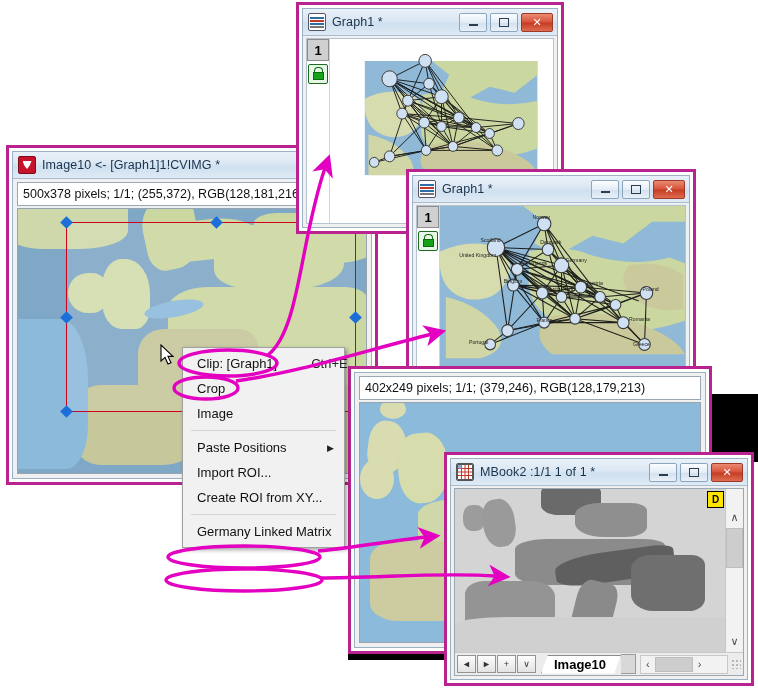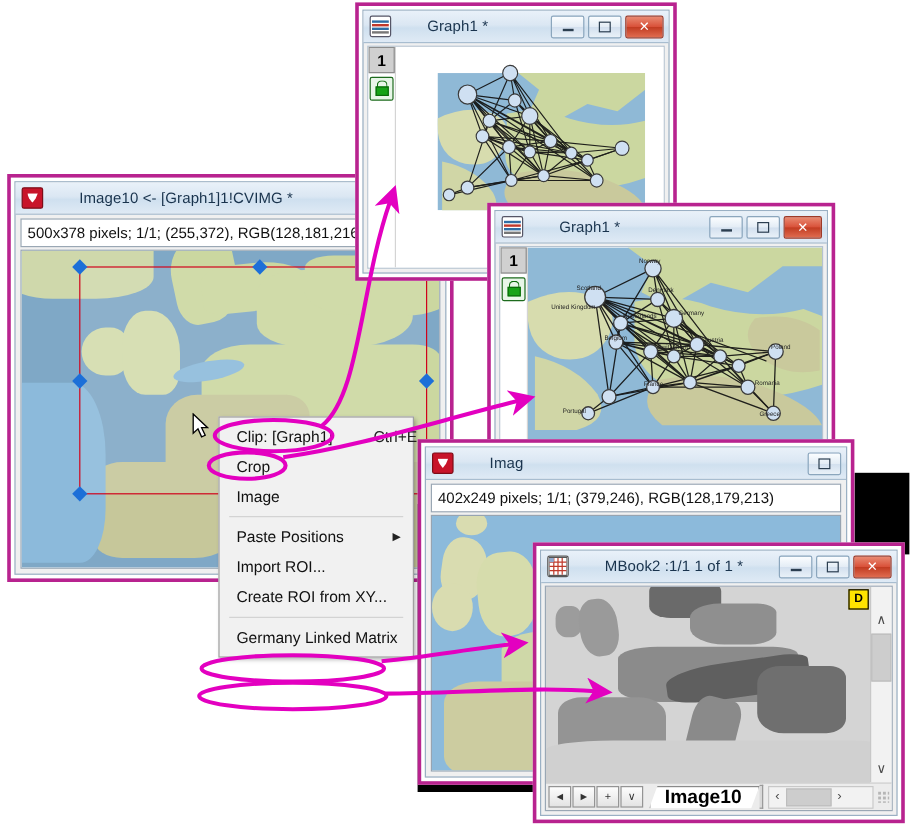--- a/index.html
+++ b/index.html
@@ -11,21 +11,21 @@
   .win{position:absolute;box-sizing:border-box;}
 
   
   .annot-frame{border:3px solid #b8238f;background:#ffffff;}
 
   
   .wframe{position:absolute;inset:3px;background:#f0f0f0;border:1px solid #9ab0c4;box-sizing:border-box;display:flex;flex-direction:column;}
   .titlebar{
     height:26px;flex:0 0 26px;display:flex;align-items:center;
     background:linear-gradient(to bottom,#e9f1f9 0%,#dbe7f3 45%,#cfe0ef 55%,#dfeaf5 100%);
-    border-bottom:1px solid #a8bdd0;padding:0 2px 0 5px;position:relative;gap:24px;
+    border-bottom:1px solid #a8bdd0;padding:0 2px 0 5px;position:relative;
   }
   .titlebar .ttxt{font-size:12.5px;color:#19334d;margin-left:6px;white-space:nowrap;overflow:hidden;letter-spacing:.1px;}
   .winbtns{margin-left:auto;display:flex;gap:3px;padding-right:2px;}
   .wbtn{
     width:26px;height:17px;border:1px solid #8ba6bd;border-radius:2px;
     background:linear-gradient(to bottom,#fbfdff,#e3ecf5 50%,#d2dfee 51%,#e9f1f8);
     display:flex;align-items:center;justify-content:center;font-size:9px;color:#2b3e50;
   }
   .wbtn.close{
     width:30px;border:1px solid #9d3a28;
@@ -94,21 +94,21 @@
   .gland.d{background:#777;}
   .vsb{flex:0 0 17px;background:#f2f2f2;border-left:1px solid #c8c8c8;display:flex;flex-direction:column;align-items:center;position:relative;}
   .chev{font-size:11px;color:#4a4a4a;line-height:1;padding:3px 0;}
   .vthumb{width:15px;height:38px;background:#cdcdcd;border:1px solid #bdbdbd;margin-top:2px;}
   .dbtn{position:absolute;top:2px;right:1px;width:15px;height:15px;background:#ffe400;border:1px solid #000;
         font-size:10px;font-weight:bold;color:#000;display:flex;align-items:center;justify-content:center;z-index:5;}
   .mb-foot{flex:0 0 22px;display:flex;align-items:center;background:#ececec;border-top:1px solid #c8c8c8;padding:0 2px;gap:0;}
   .navb{width:17px;height:16px;border:1px solid #949494;background:linear-gradient(to bottom,#fdfdfd,#e3e3e3);
         font-size:9px;color:#333;display:flex;align-items:center;justify-content:center;margin-right:1px;}
   .sheettab{height:18px;display:flex;align-items:center;padding:0 14px 0 12px;background:#fff;border:1px solid #8a8a8a;border-bottom:0;
-            font-size:16px;font-weight:bold;color:#000;margin-left:4px;
+            font-size:13px;font-weight:bold;color:#000;margin-left:4px;
             clip-path:polygon(7px 0,100% 0,calc(100% - 7px) 100%,0 100%);}
   .tabrest{flex:1 1 auto;height:18px;background:#d8d8d8;border:1px solid #9a9a9a;border-left:0;margin-right:4px;}
   .hsb{flex:0 0 86px;height:17px;display:flex;align-items:center;background:#f2f2f2;border:1px solid #c8c8c8;}
   .hsb span{font-size:11px;color:#4a4a4a;padding:0 5px;}
   .hthumb{width:26px;height:13px;background:#cdcdcd;border:1px solid #bdbdbd;}
   .grip{width:10px;height:10px;margin-left:3px;opacity:.55;
         background:radial-gradient(#8a8a8a 40%,transparent 41%) 0 0/4px 4px;}
 
   
   #annotations{position:absolute;inset:0;pointer-events:none;z-index:90;}
@@ -337,29 +337,20 @@
       </div>
     </div>
   </div>
 </div>
 
 <div class="black-block" style="left:348px;top:420px;width:100px;height:240px;"></div>
 <div class="black-block" style="left:712px;top:394px;width:46px;height:68px;"></div>
 
 <div class="win annot-frame" style="left:348px;top:366px;width:364px;height:288px;">
   <div class="wframe">
-    <div class="titlebar">
-      <span class="ico ico-image"></span>
-      <span class="ttxt">Imag</span>
-      <span class="winbtns">
-        <span class="wbtn">
-            <i class="sq"></i>
-          </span>
-      </span>
-    </div>
     <div class="statusbar">402x249 pixels; 1/1; (379,246), RGB(128,179,213)</div>
     <div class="canvas-wrap">
       <div class="map">
         <div class="sea" style="left:0;top:0;width:100%;height:100%;background:#8cbadb"></div>
         <div class="land" style="left:20px;top:-4px;width:26px;height:20px;border-radius:50%;background:#d9dcb0"></div>
         <div class="land" style="left:8px;top:18px;width:38px;height:52px;border-radius:40% 50% 44% 40%;background:#d9dcb0;transform:rotate(8deg)"></div>
         <div class="land" style="left:38px;top:30px;width:50px;height:70px;border-radius:40% 40% 50% 40%;background:#d6dcac;transform:rotate(-6deg)"></div>
         <div class="land" style="left:0px;top:56px;width:34px;height:40px;border-radius:50%;background:#d9dcb0"></div>
         <div class="land g" style="left:58px;top:96px;width:150px;height:60px;border-radius:26% 14% 12% 30%;background:#cfd8a8"></div>
         <div class="land d" style="left:10px;top:138px;width:130px;height:80px;border-radius:22% 26% 28% 22%;background:#ccccA0"></div>

